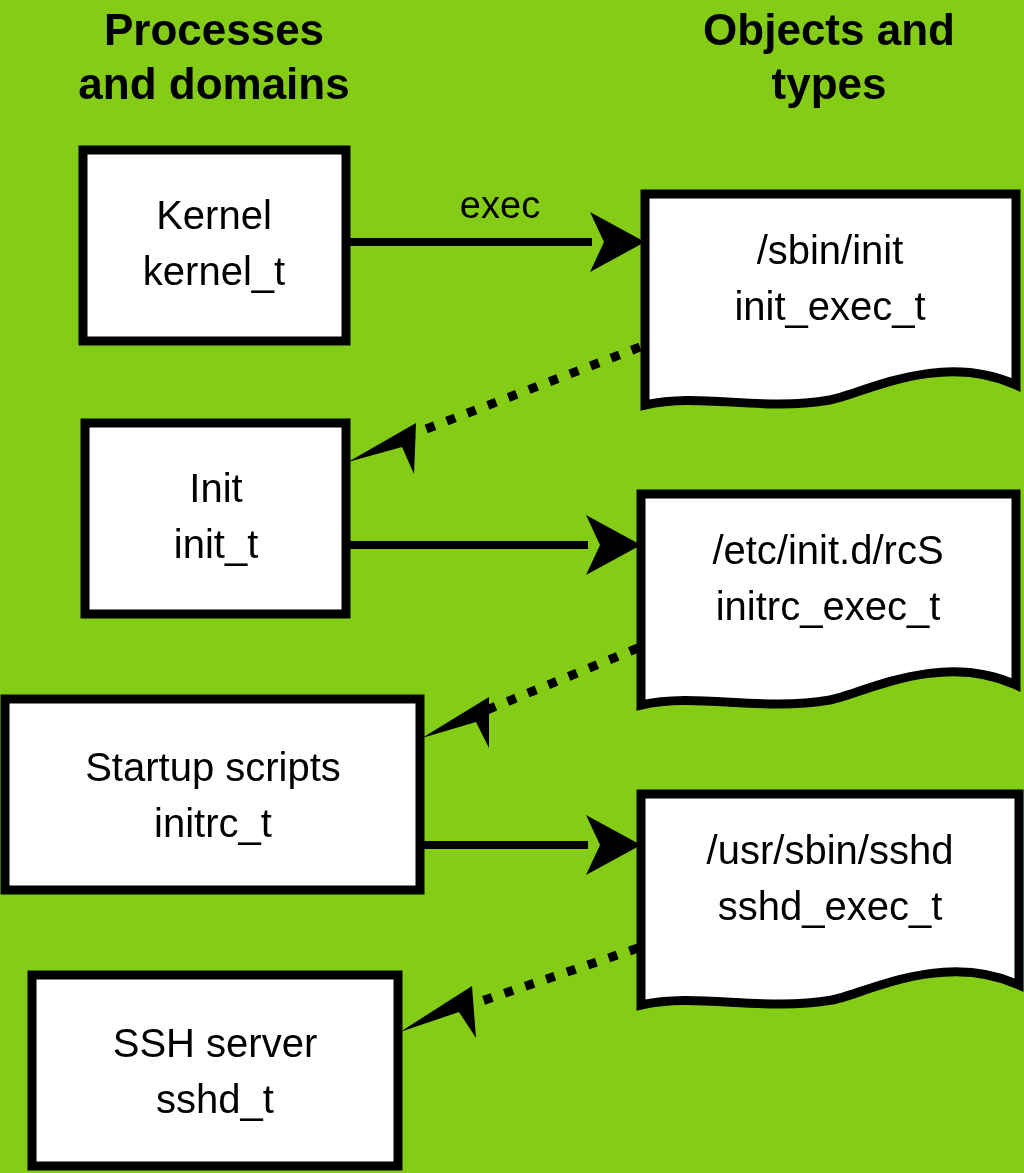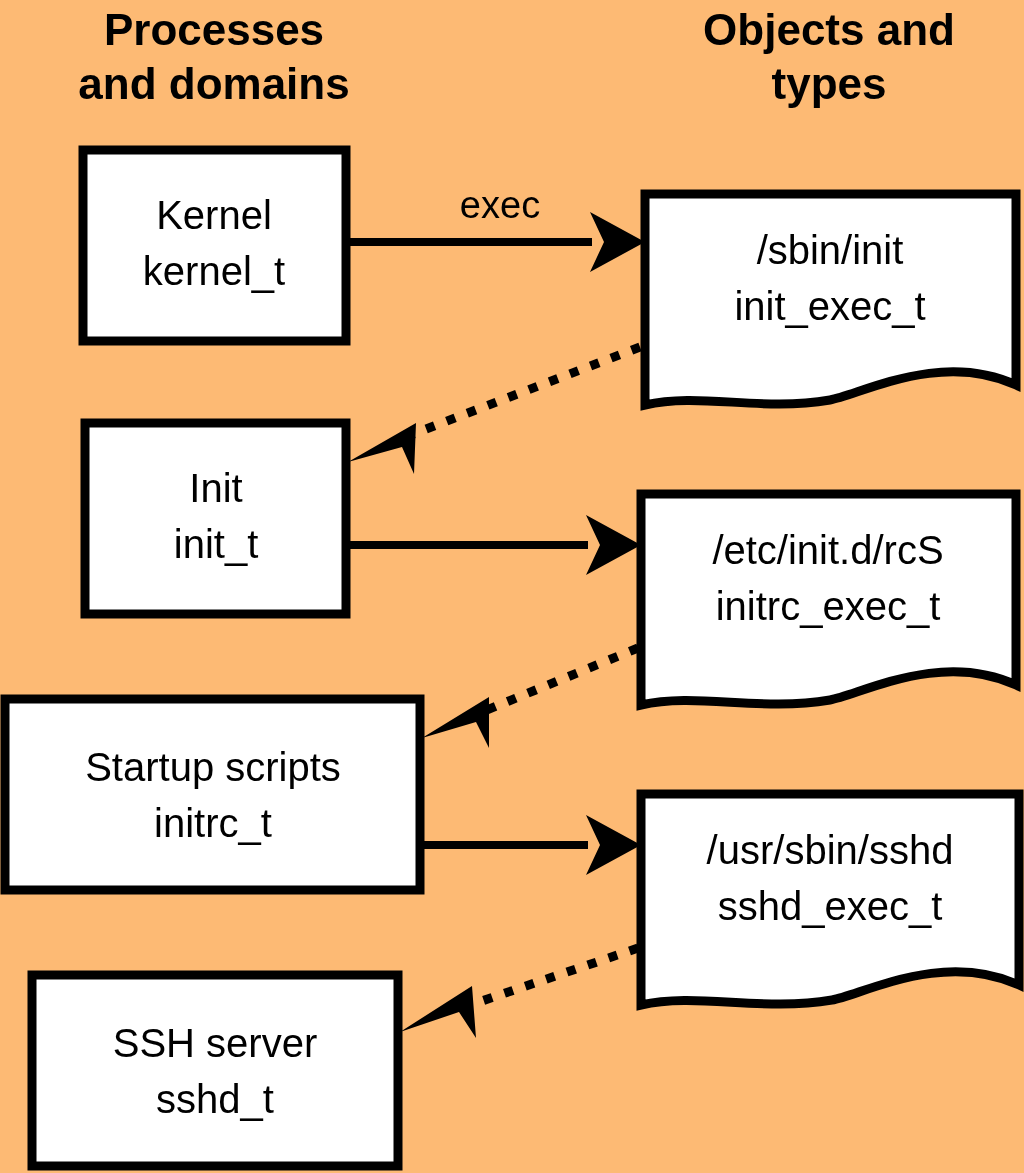--- a/index.html
+++ b/index.html
@@ -7,21 +7,21 @@
     padding: 0;
     background: #ffffff;
   }
   body {
     font-family: "Liberation Sans", "DejaVu Sans", sans-serif;
   }
   #canvas {
     position: relative;
     width: 1024px;
     height: 1173px;
-    background: #fdba74;
+    background: #84cc16;
     overflow: hidden;
   }
   #diagram-svg {
     position: absolute;
     left: 0;
     top: 0;
     width: 1024px;
     height: 1173px;
   }
   .col-header {

